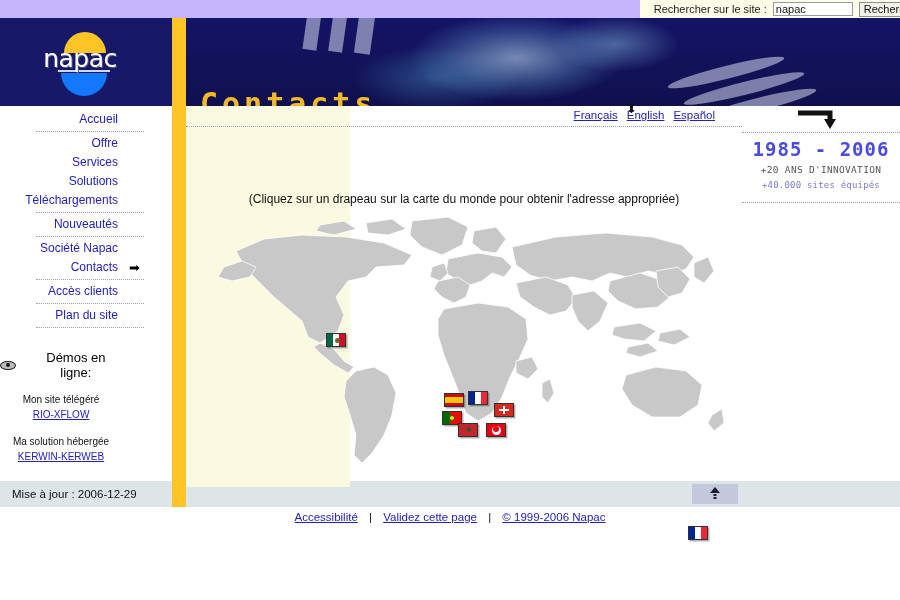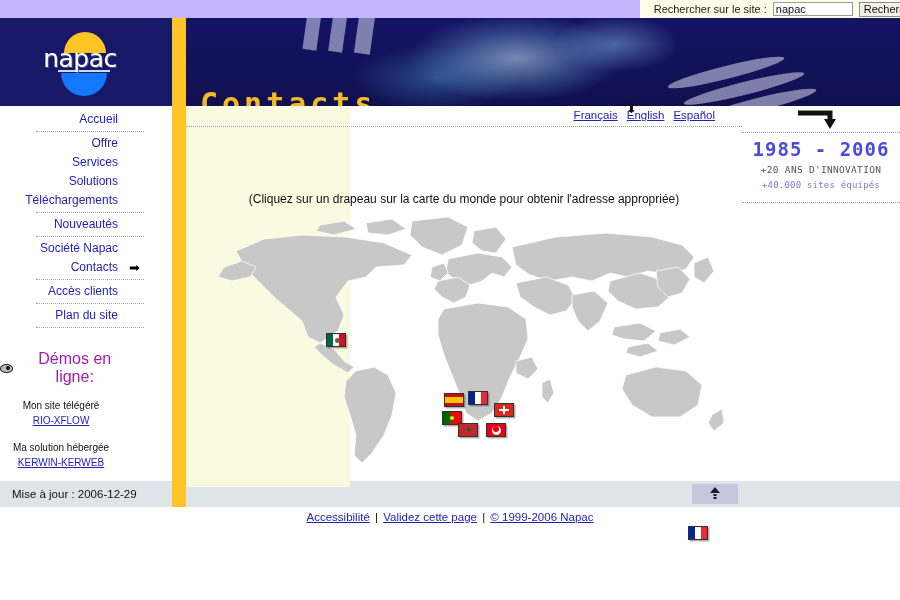--- a/index.html
+++ b/index.html
@@ -133,21 +133,21 @@
     border-top: 1px dotted #9aa0b5;
   }
   .nav-arrow {
     position: absolute; right: 8px; top: 3px;
     font-size: 13px; color: #000; line-height: 1;
   }
   .demos {
     margin-top: 22px; text-align: center; padding-right: 26px;
   }
   .demos-head {
-    font-size: 16px; color: #a21caf; display: flex; align-items: center;
+    font-size: 13px; color: #000000; display: flex; align-items: center;
     justify-content: center; gap: 14px;
   }
   .eye-icon {
     display: inline-block; width: 16px; height: 9px;
     border: 1.5px solid #222; border-radius: 50%;
     background: #bdbdbd; position: relative;
   }
   .eye-icon::after {
     content: ""; position: absolute; left: 5px; top: 1.5px;
     width: 4px; height: 4px; border-radius: 50%; background: #111;
@@ -258,21 +258,21 @@
   }
   .top-btn {
     position: absolute; left: 692px; top: 484px; width: 46px; height: 20px;
     background: #c3c8dc; border: none; cursor: pointer;
     display: flex; align-items: center; justify-content: center;
   }
   .footer-links {
     position: absolute; left: 0; top: 511px; width: 900px;
     text-align: center; font-size: 11.5px; color: #111;
   }
-  .footer-links a { color: #2222bb; margin: 0 2px; }
+  .footer-links a { color: #2222bb; margin: 0 8px; }
   a { text-decoration: underline; }
 </style>
 </head>
 <body>
 
 <div id="page">
 
   <div class="topbar">
     <div class="topbar-inner">
       <span class="search-label">Rechercher sur le site :</span>

